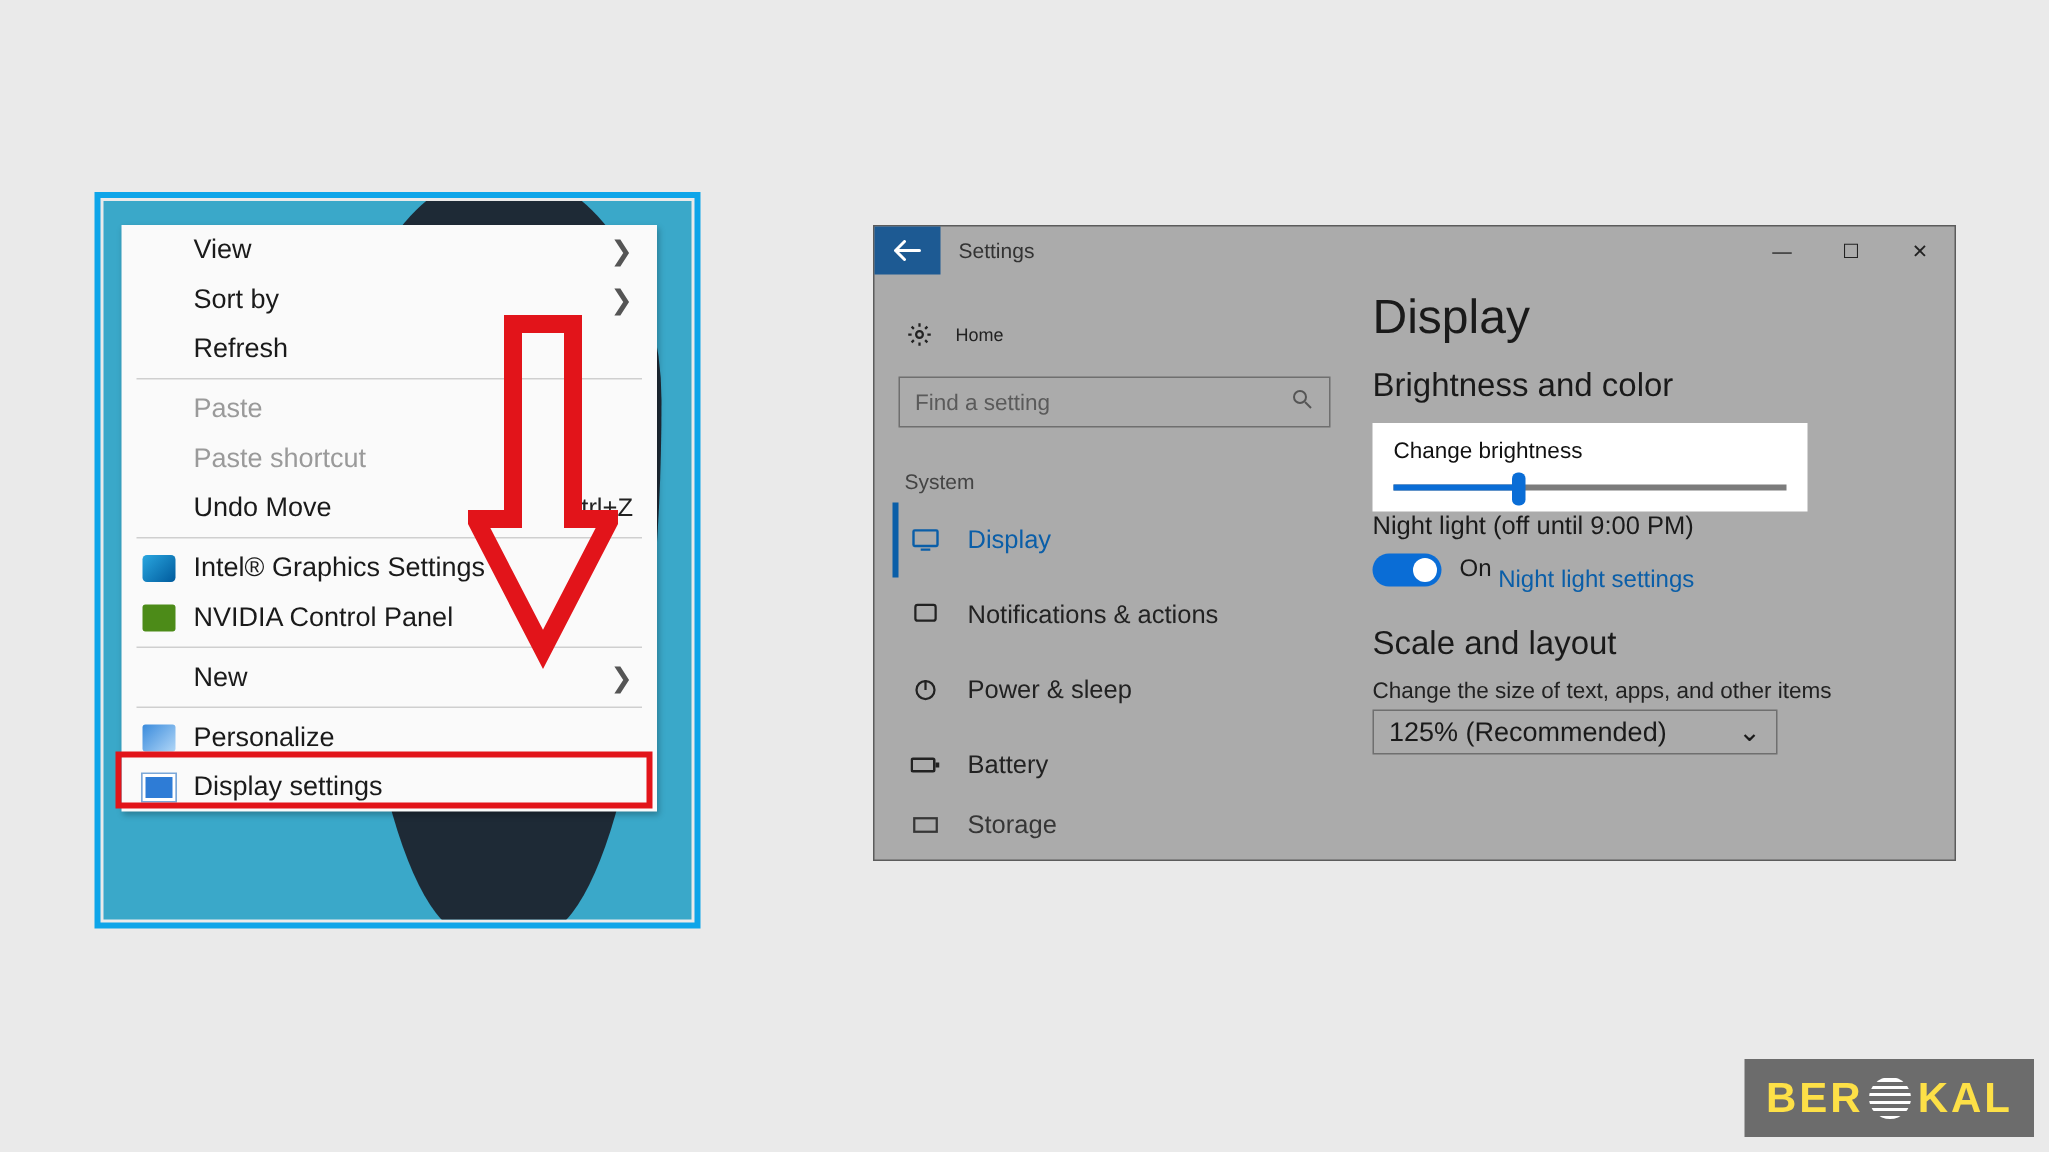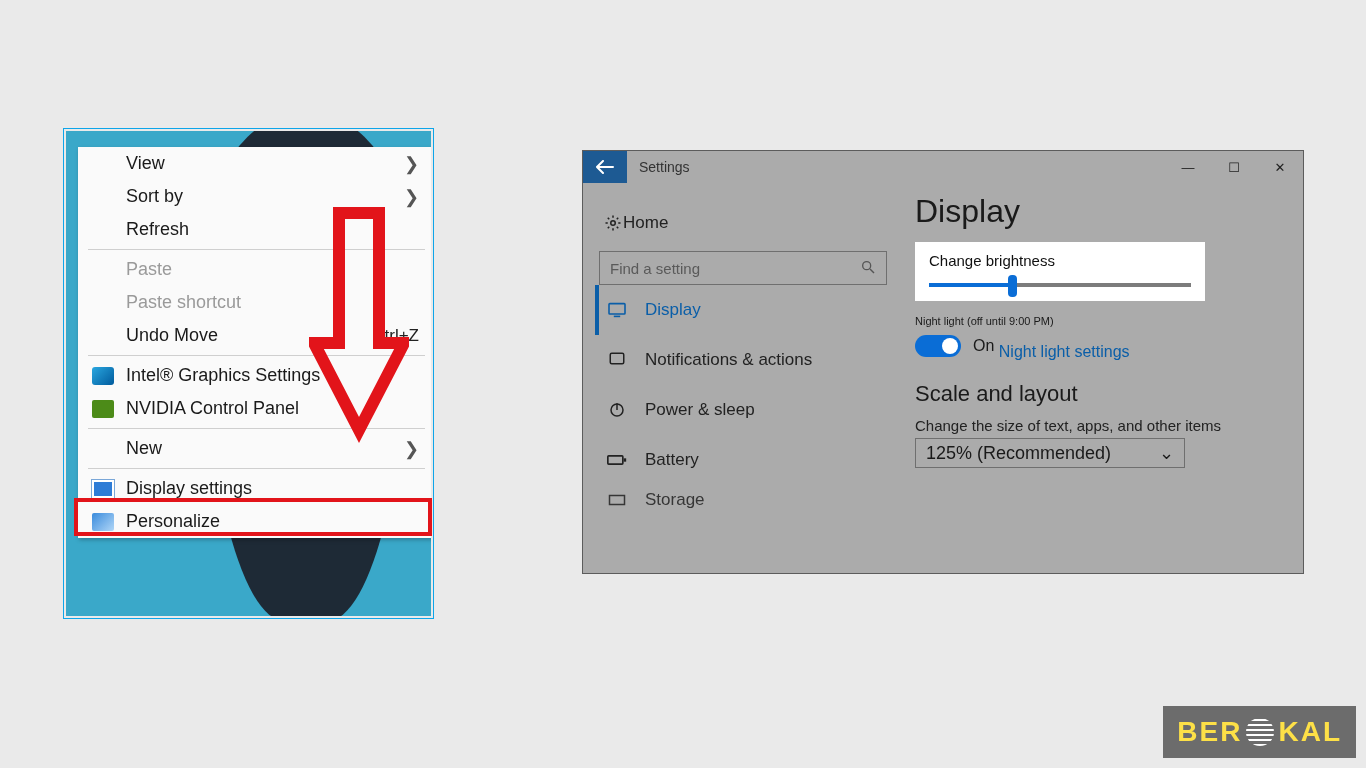--- a/index.html
+++ b/index.html
@@ -1,19 +1,19 @@
 <!DOCTYPE html>
 <html><head>
 <meta charset="utf-8">
 <style>
   * { box-sizing: border-box; margin: 0; padding: 0; font-family: "Segoe UI", Tahoma, sans-serif; }
   body { width: 1366px; height: 768px; background: #eaeaea; position: relative; overflow: hidden; }
 
   
-  .left-panel { position: absolute; left: 63px; top: 128px; width: 371px; height: 491px; border: 1px solid #0ea5e9; }
+  .left-panel { position: absolute; left: 63px; top: 128px; width: 404px; height: 491px; border: 4px solid #0ea5e9; }
   .desktop-bg { position: absolute; inset: 2px; background: #3aa8c9; overflow: hidden; }
   .desk-sil { position: absolute; right: 20px; top: -20px; width: 210px; height: 510px; background: #1e2a36; border-radius: 50% 50% 40% 40% / 30% 30% 70% 70%; }
   .context-menu { position: absolute; left: 12px; top: 16px; width: 357px; background: #fafafa; border: 0px solid #bbb; box-shadow: 1px 2px 4px rgba(0,0,0,.25); font-size: 18px; color: #1a1a1a; }
   .cm-item { display: flex; align-items: center; height: 33px; padding: 0 16px 0 48px; position: relative; cursor: default; }
   .cm-item .chev { position: absolute; right: 16px; color: #555; }
   .cm-item .shortcut { position: absolute; right: 16px; font-size: 17px; color: #222; }
   .cm-item.disabled { color: #9a9a9a; text-align: center; }
   .cm-sep { height: 1px; background: #cfcfcf; margin: 3px 10px; }
   .cm-icon { position: absolute; left: 14px; top: 50%; transform: translateY(-50%); width: 22px; height: 18px; }
   .ic-intel { background: linear-gradient(135deg,#2aa7e0,#005a9c); border-radius: 3px; }
@@ -25,35 +25,35 @@
   .arrow-svg { position: absolute; left: 243px; top: 74px; pointer-events: none; }
 
   
   .right-panel { position: absolute; left: 582px; top: 150px; width: 722px; height: 424px; border: 1px solid #5c5c5c; background: #ababab; }
   .titlebar { position: absolute; left: 0; top: 0; right: 0; height: 32px; display: flex; align-items: center; }
   .back-btn { width: 44px; height: 32px; background: #1d5a93; display: flex; align-items: center; justify-content: center; color: #fff; }
   .title-txt { margin-left: 12px; font-size: 14px; color: #333; }
   .win-ctrls { position: absolute; right: 0; top: 0; display: flex; }
   .win-ctrls div { width: 46px; height: 32px; display: flex; align-items: center; justify-content: center; color: #222; font-size: 13px; }
   .sidebar { position: absolute; left: 12px; top: 52px; width: 300px; }
-  .home-row { display: flex; align-items: center; height: 40px; font-size: 17px; color: #222; padding-left: 8px; }
+  .home-row { display: flex; align-items: center; height: 40px; font-size: 12px; color: #222; padding-left: 8px; gap: 14px; }
   .search-box { display: flex; align-items: center; height: 34px; border: 1px solid #6f6f6f; margin: 8px 8px 0 4px; padding: 0 10px; color: #5a5a5a; font-size: 15px; justify-content: space-between; }
   .sys-label { margin: 28px 0 6px 8px; font-size: 14px; color: #444; }
   .nav-item { display: flex; align-items: center; height: 50px; padding-left: 8px; gap: 18px; font-size: 17px; color: #222; border-left: 4px solid transparent; }
   .nav-item.active { color: #0a5ea8; border-left: 4px solid #0a5ea8; }
   .nav-ic { width: 20px; height: 16px; display: inline-flex; align-items: center; justify-content: center; }
   .content { position: absolute; left: 332px; top: 40px; right: 12px; bottom: 0; color: #1a1a1a; }
   .h1 { font-size: 32px; font-weight: 400; margin-top: 2px; }
   .h2 { font-size: 22px; font-weight: 400; margin-top: 14px; }
   .bright-box { background: #fff; padding: 10px 14px 14px 14px; margin-top: 12px; width: 290px; }
   .bright-box .lbl { font-size: 15px; color: #111; }
   .slider-track { position: relative; height: 4px; background: #7c7c7c; margin-top: 14px; }
   .slider-fill { position: absolute; left: 0; top: 0; height: 4px; width: 30%; background: #0a6dd6; }
   .slider-thumb { position: absolute; top: -8px; width: 9px; height: 22px; background: #0a6dd6; border-radius: 4px; }
-  .nightlight { font-size: 11px; margin-top: 14px; }
+  .nightlight { font-size: 17px; }
   .toggle { display: inline-flex; align-items: center; gap: 12px; margin-top: 8px; }
   .toggle-pill { width: 46px; height: 22px; background: #0a6dd6; border-radius: 11px; position: relative; }
   .toggle-pill::after { content: ""; position: absolute; right: 3px; top: 3px; width: 16px; height: 16px; background: #fff; border-radius: 50%; }
   .link { color: #0a5ea8; font-size: 16px; margin-top: 14px; display: inline-block; }
   .desc { font-size: 15px; color: #222; margin-top: 10px; }
   .combo { display: flex; align-items: center; justify-content: space-between; border: 1px solid #6f6f6f; height: 30px; width: 270px; padding: 0 10px; font-size: 18px; margin-top: 4px; overflow: hidden; }
 
   
   .wm { position: absolute; right: 10px; bottom: 10px; background: #6c6c6c; color: #fde047; font-weight: 700; font-size: 28px; letter-spacing: 2px; padding: 10px 14px; display: flex; align-items: center; gap: 2px; font-family: Arial, sans-serif; }
   .wm-blob { display: inline-block; width: 28px; height: 28px; border-radius: 50%; background: repeating-linear-gradient(0deg,#fff 0 2px,transparent 2px 5px); margin: 0 2px; }
@@ -105,26 +105,26 @@
       <div class="cm-sep"></div>
 
       <div class="cm-item">
         <span>New</span>
         <span class="chev">❯</span>
       </div>
 
       <div class="cm-sep"></div>
 
       <div class="cm-item">
+        <span class="cm-icon ic-pers"></span>
+        <span>Personalize</span>
+      </div>
+      <div class="cm-item">
         <span class="cm-icon ic-display"></span>
         <span>Display settings</span>
-      </div>
-      <div class="cm-item">
-        <span class="cm-icon ic-pers"></span>
-        <span>Personalize</span>
       </div>
     </div>
 
     <svg class="arrow-svg" width="100" height="300">
       <g fill="none" stroke="#e2141a" stroke-width="12">
         <path d="M30 8 h40 v130 h25 L50 225 L5 138 h25 Z" stroke-linejoin="miter"></path>
       </g>
     </svg>
   </div>
   <div class="highlight-box hb1"></div>
@@ -157,20 +157,21 @@
     </div>
     <div class="search-box">
       <span>Find a setting</span>
       <span>
         <svg width="16" height="16" viewBox="0 0 24 24">
             <circle cx="10" cy="10" r="6" fill="none" stroke="#555" stroke-width="2"></circle>
             <line x1="15" y1="15" x2="21" y2="21" stroke="#555" stroke-width="2"></line>
           </svg>
       </span>
     </div>
+    <div class="sys-label">System</div>
 
     <div class="nav-item active">
       <span class="nav-ic">
           <svg width="20" height="16" viewBox="0 0 24 20">
             <rect x="2" y="2" width="20" height="13" rx="1" fill="none" stroke="#0a5ea8" stroke-width="2"></rect>
             <line x1="8" y1="18" x2="16" y2="18" stroke="#0a5ea8" stroke-width="2"></line>
           </svg>
         </span>
       <span>Display</span>
     </div>
@@ -205,20 +206,21 @@
           <svg width="18" height="14" viewBox="0 0 24 16">
             <rect x="2" y="2" width="20" height="12" fill="none" stroke="#222" stroke-width="2"></rect>
           </svg>
         </span>
       <span>Storage</span>
     </div>
   </div>
 
   <div class="content">
     <div class="h1">Display</div>
+    <div class="h2">Brightness and color</div>
 
     <div class="bright-box">
       <div class="lbl">Change brightness</div>
       <div class="slider-track">
         <div class="slider-fill"></div>
         <div class="slider-thumb" style="left:30%"></div>
       </div>
     </div>
 
     <div class="nightlight">Night light (off until 9:00 PM)</div>

